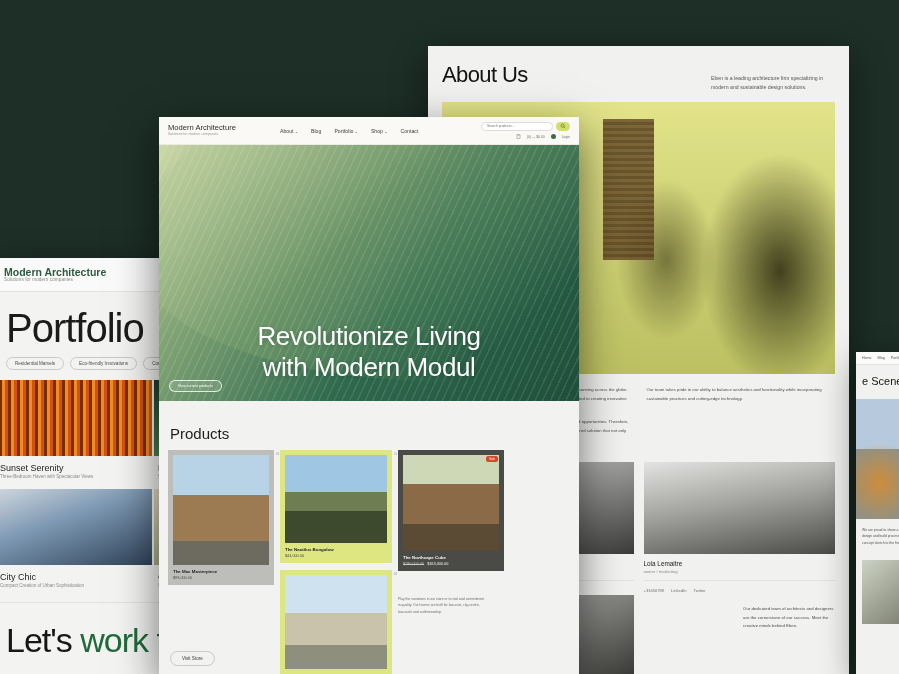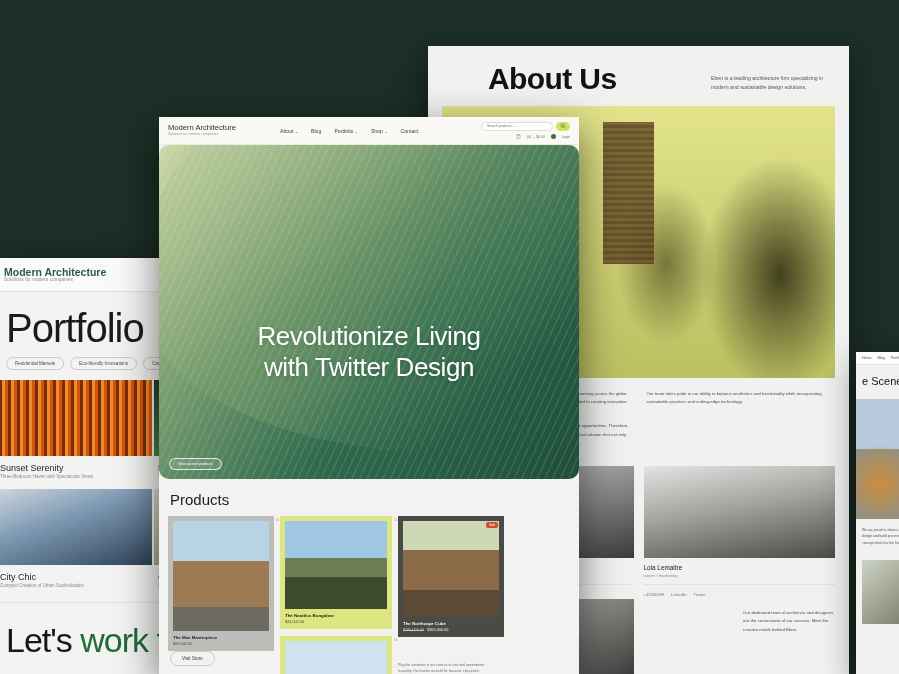--- a/index.html
+++ b/index.html
@@ -73,21 +73,21 @@
   }
   .pf-cta h2 { font-size: 34px; font-weight: 400; letter-spacing: -1px; color: #171716; white-space: nowrap; }
   .pf-cta h2 em { font-style: normal; color: #1f6b3a; }
 
   
   #about-panel {
     left: 428px; top: 46px; width: 421px; height: 628px;
     background: #f1f1ef;
   }
   .ab-head { display: flex; align-items: flex-start; padding: 16px 14px 10px; }
-  .ab-title { font-size: 30px; font-weight: 700; color: #131312; letter-spacing: -.6px; margin-left: 46px; }
+  .ab-title { font-size: 22px; font-weight: 400; color: #131312; letter-spacing: -.6px; }
   .ab-sub { margin-left: auto; width: 124px; font-size: 5.2px; line-height: 1.75; color: #56565a; padding-top: 12px; }
   .ab-hero { height: 272px; margin: 0 14px; position: relative; background: #cfd27a; overflow: hidden; }
   .ab-hero .ph { position: absolute; inset: 0;
     background:
       radial-gradient(ellipse 90px 120px at 22% 62%, rgba(60,50,20,.55), transparent 60%),
       radial-gradient(ellipse 80px 130px at 57% 58%, rgba(40,35,12,.5), transparent 62%),
       radial-gradient(ellipse 120px 180px at 86% 62%, rgba(25,22,8,.75), transparent 65%),
       linear-gradient(#ddde8a,#b9bd62);
     filter: contrast(1.05);
   }
@@ -142,42 +142,42 @@
   .hp-search {
     width: 72px; height: 9px; border: 1px solid #ddddd8; border-radius: 5px;
     background: #fff; font-size: 3.4px; color: #a8a8a4; padding: 0 5px;
     font-family: "Liberation Sans", sans-serif;
   }
   .hp-go { width: 14px; height: 9px; border-radius: 5px; background: #d2e06b;
     display: flex; align-items: center; justify-content: center; }
   .hp-meta { display: flex; gap: 6px; font-size: 3.4px; color: #70706d; align-items: center; }
   .hp-meta .dot { width: 5px; height: 5px; border-radius: 50%; background: #3d6b4a; display: inline-block; }
 
-  .hp-hero { position: relative; height: 334px; overflow: hidden;
-    background: linear-gradient(125deg,#cfd9a8 0%, #86a777 22%, #2f6a4d 58%, #1f4e3a 100%); border-radius: 10px; }
+  .hp-hero { position: relative; height: 256px; overflow: hidden;
+    background: linear-gradient(125deg,#cfd9a8 0%, #86a777 22%, #2f6a4d 58%, #1f4e3a 100%); }
   .hp-hero .stripes {
     position: absolute; inset: 0;
     background: repeating-linear-gradient(115deg, rgba(255,255,255,.10) 0 1.5px, rgba(0,0,0,0) 1.5px 7px);
   }
   .hp-hero .wave {
     position: absolute; left: -5%; top: -28%; width: 130%; height: 120%;
     border-radius: 50% 50% 45% 55% / 60% 55% 45% 40%;
     background: linear-gradient(140deg, rgba(205,217,168,.95), rgba(120,158,108,.55) 45%, rgba(31,78,58,0) 75%);
   }
   .hp-hero h1 {
     position: absolute; left: 0; right: 0; top: 176px;
     text-align: center; color: #fff; font-weight: 400; font-size: 26px;
     line-height: 1.18; letter-spacing: -.4px; text-shadow: 0 1px 5px rgba(0,0,0,.2);
   }
   .hp-pill {
     position: absolute; left: 10px; bottom: 9px;
     border: 1px solid rgba(255,255,255,.8); border-radius: 20px;
     color: #fff; font-size: 3.6px; padding: 3px 8px; background: rgba(255,255,255,.12);
   }
-  .hp-section-title { font-size: 15px; color: #1c1c1b; padding: 12px 11px 8px; font-weight: 400; }
+  .hp-section-title { font-size: 15px; color: #1c1c1b; padding: 12px 11px 8px; font-weight: 400; margin-top: 12px; }
 
   .hp-products { display: flex; gap: 6px; padding: 0 9px 0 9px; position: relative; }
   .prod-col { display: flex; flex-direction: column; gap: 7px; }
   .prod-card { position: relative; padding: 5px; }
   .prod-card .idx { position: absolute; right: -5px; top: 2px; font-size: 3px; color: #9c9c99; }
   .prod-img { width: 100%; }
   .prod-name { font-size: 4.4px; color: #23231f; padding-top: 4px; font-weight: 600; }
   .prod-price { font-size: 3.8px; color: #4a4a46; padding-top: 2px; }
   .prod-price s { color: #9a9a97; margin-right: 3px; }
 
@@ -369,21 +369,21 @@
           <span>Login</span>
         </div>
       </div>
     </div>
 
     <div class="hp-hero">
       <div class="wave"></div>
       <div class="stripes"></div>
       <h1>
         <span>Revolutionize Living</span><br>
-        <span>with Twitter Design</span>
+        <span>with Modern Modul</span>
       </h1>
       <div class="hp-pill">View current products</div>
     </div>
 
     <div class="hp-section-title">Products</div>
 
     <div class="hp-products">
       <div class="prod-col" style="width:106px">
         <div class="prod-card c-grey">
           <div class="idx">03</div>

